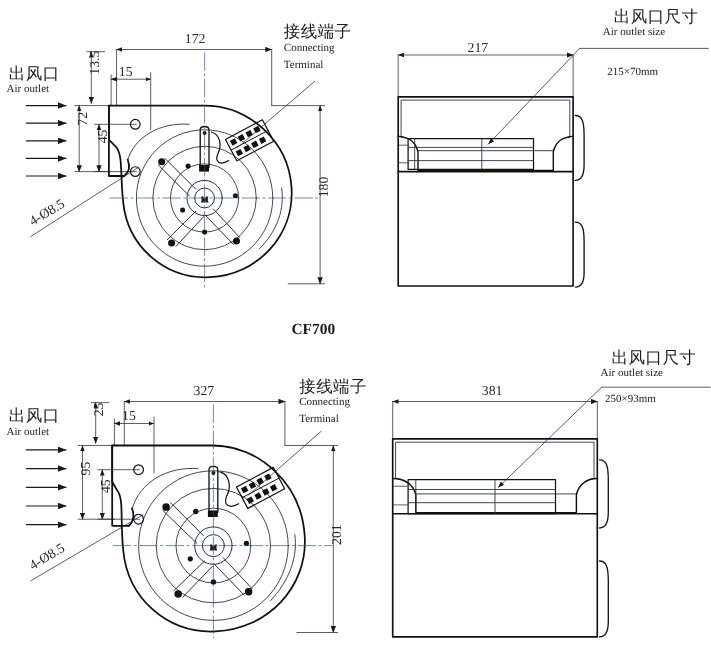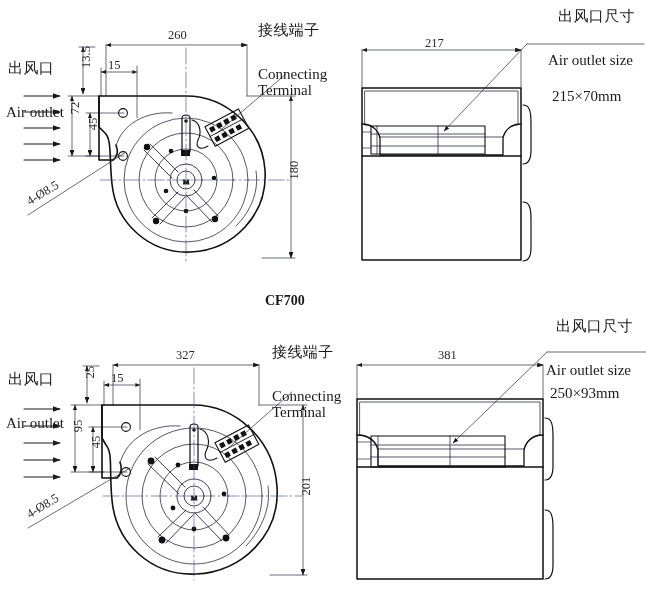--- a/index.html
+++ b/index.html
@@ -5,21 +5,21 @@
   html,body{margin:0;padding:0;background:#ffffff;}
   body{
     width:646px;height:603px;position:relative;overflow:hidden;
     font-family:"Liberation Serif","DejaVu Serif",serif;
     color:#1a1a1a;
   }
   #stage{position:absolute;left:0;top:0;width:646px;height:603px;}
   svg{display:block;position:absolute;left:0;top:0;}
   .lbl{position:absolute;white-space:pre;line-height:1.12;}
   .cn{font-family:Liberation Sans, sans-serif;font-size:15px;letter-spacing:.4px;}
-  .en{font-family:"Liberation Serif","DejaVu Serif",serif;font-size:15px;margin-top:28px;}
+  .en{font-family:"Liberation Serif","DejaVu Serif",serif;font-size:10px;}
   .dim{font-family:"Liberation Serif","DejaVu Serif",serif;font-size:12.5px;color:#2a2a2a;}
   .dimv{transform-origin:left top;}
   .title{font-family:Liberation Serif, serif;font-weight:bold;font-size:14px;}
 </style>
 </head>
 <body>
 
 <div id="stage">
 
 <svg width="646" height="603" viewBox="0 0 646 603">
@@ -328,21 +328,21 @@
     <line x1="453" y1="443" x2="547" y2="352" stroke="#2b2b45" stroke-width="0.7" marker-start="url(#ahB)"></line>
     <line x1="547" y1="352" x2="646" y2="352" stroke="#2b2b45" stroke-width="0.7"></line>
   </g>
 
   </g>
 </svg>
 
 <div class="lbl cn" style="left:8px;top:60px;">出风口</div>
 <div class="lbl en" style="left:6px;top:76px;">Air outlet</div>
 
-<div class="lbl dim" style="left:168px;top:28px;">260</div>
+<div class="lbl dim" style="left:168px;top:28px;">172</div>
 <div class="lbl dim" style="left:108px;top:58px;">15</div>
 <div class="lbl dim dimv" style="left:79px;top:46px;transform:rotate(-90deg) translate(-100%,0);">13.5</div>
 <div class="lbl dim dimv" style="left:68px;top:108px;transform:rotate(-90deg) translate(-50%,0);">72</div>
 <div class="lbl dim dimv" style="left:86px;top:124px;transform:rotate(-90deg) translate(-50%,0);">45</div>
 <div class="lbl dim dimv" style="left:287px;top:170px;transform:rotate(-90deg) translate(-50%,0);">180</div>
 
 <div class="lbl dim" style="left:24px;top:196px;transform:rotate(-31deg);transform-origin:left top;">4-Ø8.5</div>
 
 <div class="lbl cn" style="left:258px;top:22px;">接线端子</div>
 <div class="lbl en" style="left:258px;top:38px;">Connecting</div>

